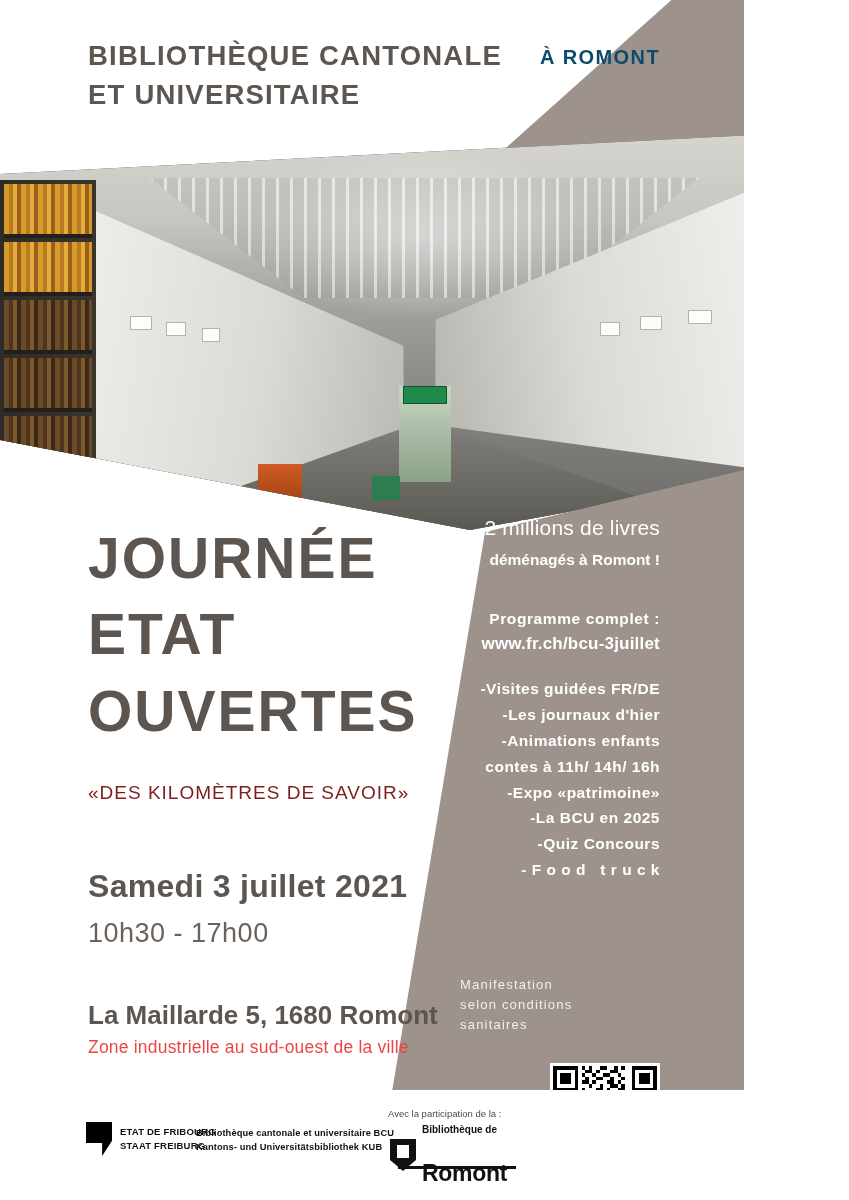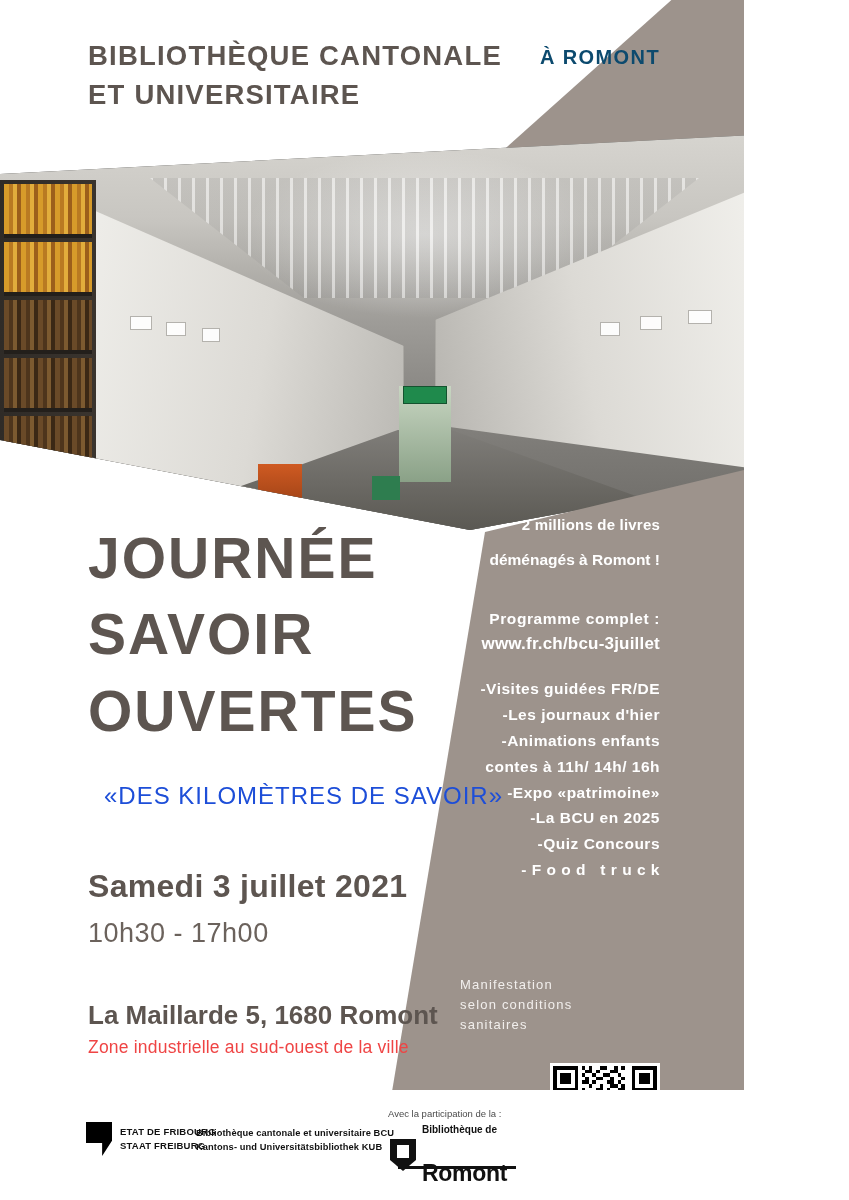--- a/index.html
+++ b/index.html
@@ -176,24 +176,24 @@
     width:470px;
     font-size:57px;
     line-height:1.34;
     font-weight:bold;
     letter-spacing:2px;
     color:#5d5550;
   }
   .headline .l1,.headline .l2,.headline .l3 { display:block; }
   .tagline {
     position:absolute;
-    left:104px; top:782px;
-    font-size:24px;
+    left:88px; top:782px;
+    font-size:19px;
     letter-spacing:1px;
-    color:#1d4ed8;
+    color:#7f1d1d;
   }
   .date-line {
     position:absolute;
     left:88px; top:868px;
     font-size:32px;
     font-weight:bold;
     letter-spacing:.3px;
     color:#5d5550;
   }
   .time-line {
@@ -213,21 +213,21 @@
   .address-sub {
     position:absolute;
     left:88px; top:1037px;
     font-size:17.5px;
     letter-spacing:.2px;
     color:#ef4444;
   }
 
   
   .rp { position:absolute; color:#ffffff; text-align:right; }
-  .rp-books   { right:84px; top:516px; font-size:15px; font-weight:bold; letter-spacing:.2px; }
+  .rp-books   { right:84px; top:516px; font-size:21px; font-weight:normal; letter-spacing:.2px; }
   .rp-moved   { right:84px; top:551px; font-size:15.5px; font-weight:bold; }
   .rp-prog    { right:84px; top:610px; font-size:15.5px; font-weight:bold; letter-spacing:.6px; }
   .rp-url     { right:84px; top:634px; font-size:17px; font-weight:bold; letter-spacing:.2px; }
 
   .rp-list { right:84px; top:676px; width:230px; }
   .rp-list div {
     font-size:15.5px;
     font-weight:bold;
     letter-spacing:.5px;
     line-height:1.67;
@@ -339,21 +339,21 @@
     <div class="label-row" style="left:202px; top:198px; width:18px"></div>
     <div class="label-row" style="left:600px; top:192px; width:20px"></div>
     <div class="label-row" style="left:640px; top:186px; width:22px"></div>
     <div class="label-row" style="left:688px; top:180px; width:24px"></div>
   </div>
 
   <div class="beige-panel"></div>
 
   <div class="headline">
     <span class="l1">JOURNÉE</span>
-    <span class="l2">SAVOIR</span>
+    <span class="l2">ETAT</span>
     <span class="l3">OUVERTES</span>
   </div>
   <div class="tagline">«DES KILOMÈTRES DE SAVOIR»</div>
   <div class="date-line">Samedi 3 juillet 2021</div>
   <div class="time-line">10h30 - 17h00</div>
   <div class="address">La Maillarde 5, 1680 Romont</div>
   <div class="address-sub">Zone industrielle au sud-ouest de la ville</div>
 
   <div class="rp rp-books">2 millions de livres</div>
   <div class="rp rp-moved">déménagés à Romont !</div>

